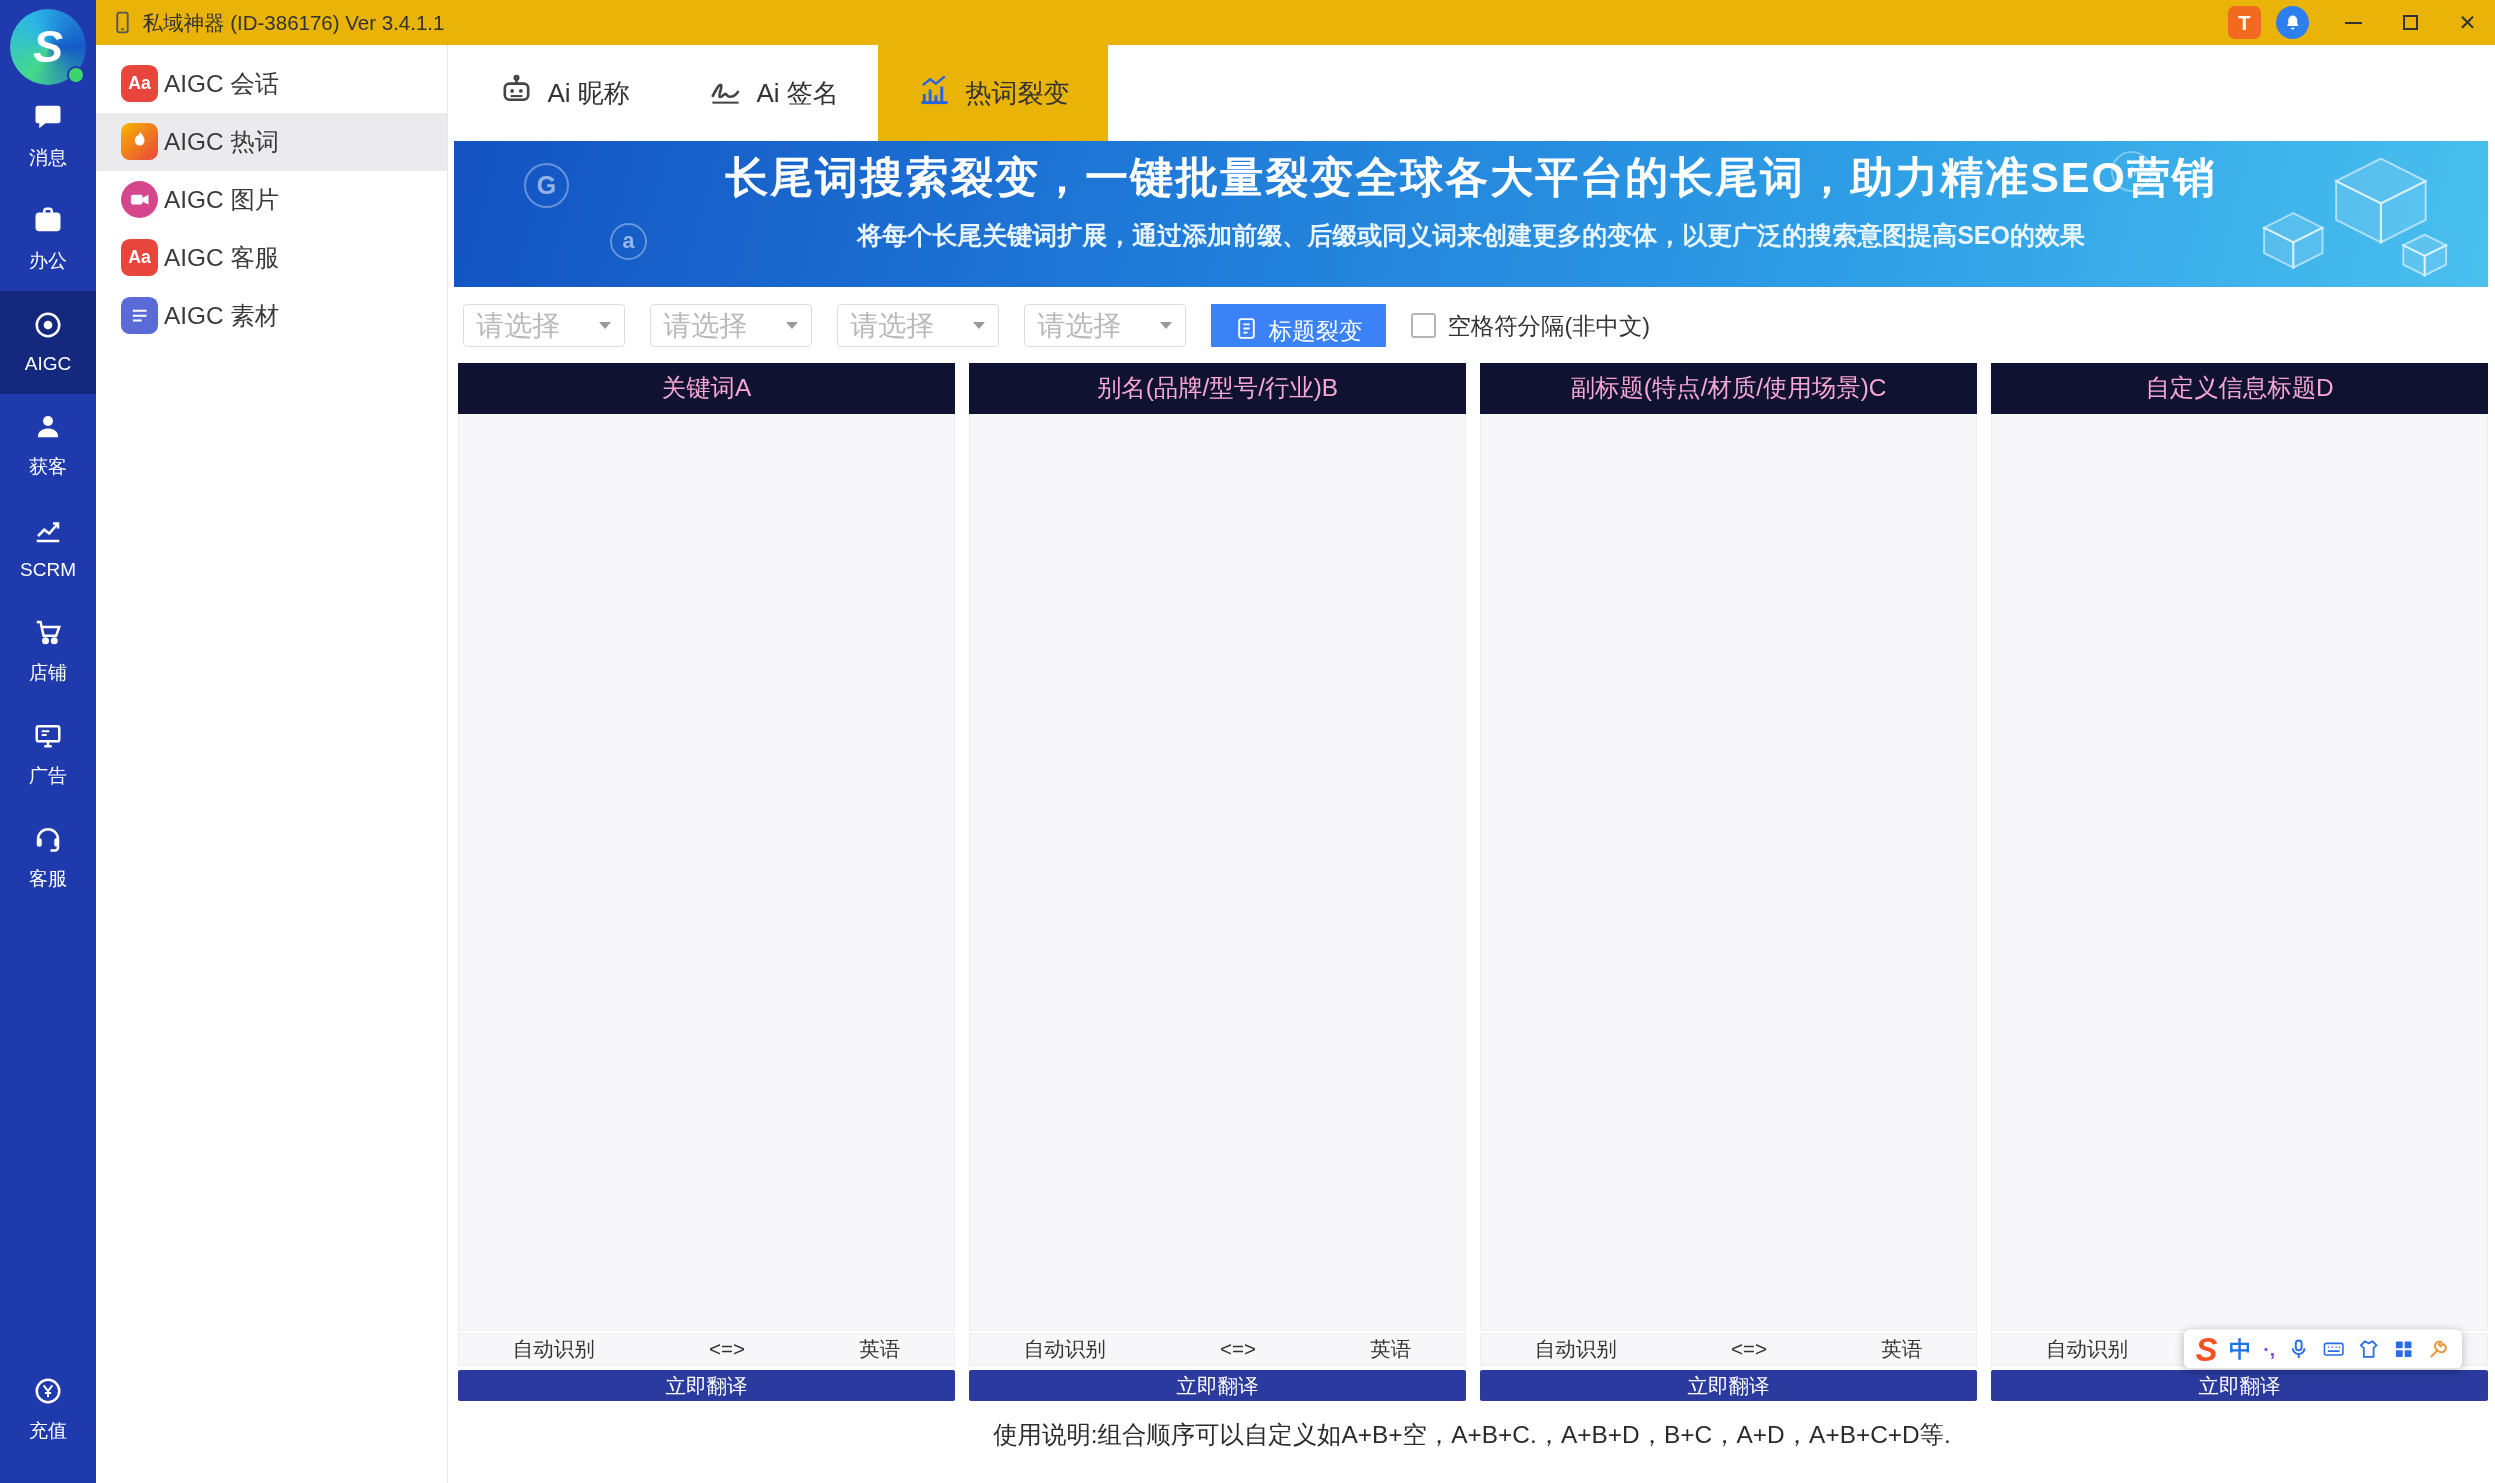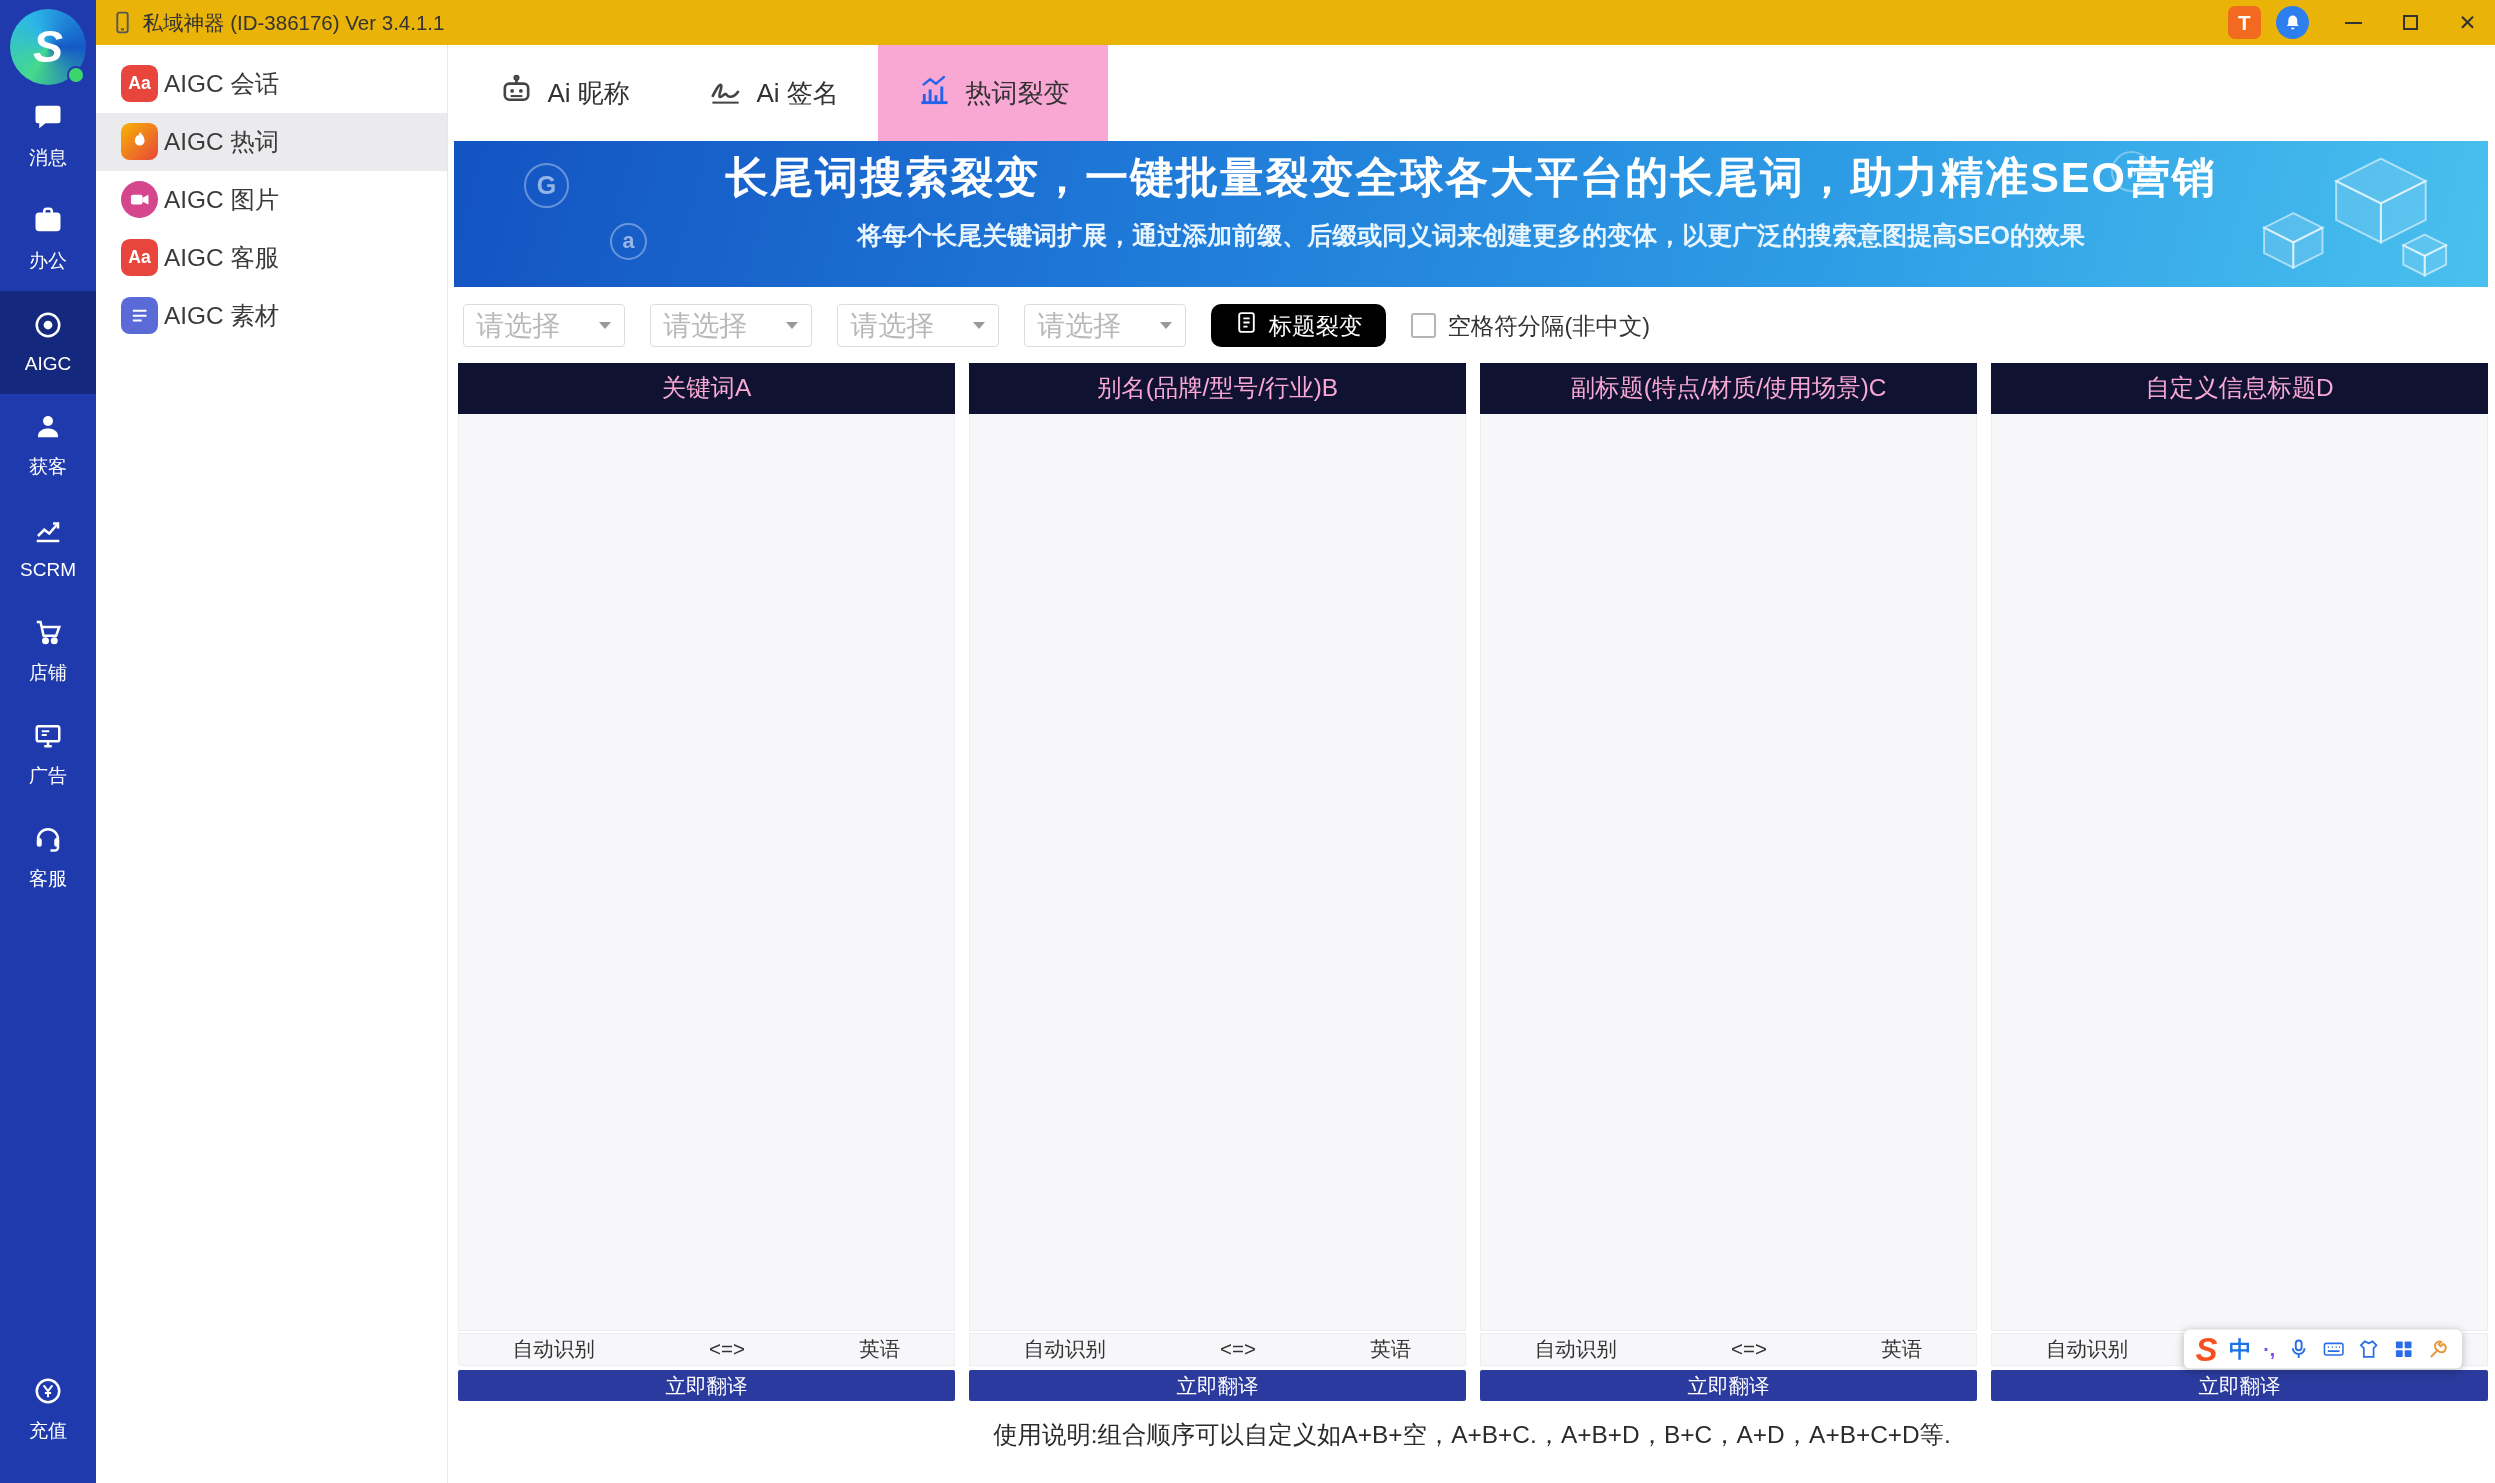--- a/index.html
+++ b/index.html
@@ -55,21 +55,21 @@
   .ic-cs   { background:#e8453c; }
   .ic-mat  { background:#5a6bd8; }
   .sm-label { font-size:24.4px; color:#3a3a3a; }
 
   
   .main { position:absolute; left:448px; top:45px; right:0; bottom:0; background:#fff; }
 
   .tabbar { height:96px; display:flex; align-items:stretch; padding-left:11.7px; }
   .tab { display:flex; align-items:center; gap:13.7px; padding:0 39px; font-size:26px; color:#333; cursor:pointer; }
   .tab svg { width:35px; height:35px; color:#444; }
-  .tab.active { background:#f9a8d4; }
+  .tab.active { background:#eab308; }
   .tab.active svg { color:#2563eb; }
 
   .banner { position:relative; margin:0 7.8px 0 5.9px; height:146px; overflow:hidden;
             background:linear-gradient(105deg,#1353c2 0%,#1f7ad8 35%,#2f9fe6 70%,#49c0ee 100%);
             display:flex; flex-direction:column; align-items:center; justify-content:center;
             gap:12.7px; padding-bottom:27px; }
   .banner-title { font-size:43px; font-weight:bold; color:#fff; letter-spacing:2px; position:relative; z-index:2; }
   .banner-sub { font-size:25px; font-weight:bold; color:#e9f6ff; position:relative; z-index:2; }
   .deco-circle { position:absolute; border-radius:50%; border:2px solid rgba(255,255,255,.35);
                  color:rgba(255,255,255,.55); display:flex; align-items:center; justify-content:center;
@@ -78,22 +78,22 @@
   .deco-a { left:156px; top:82px; width:37px; height:37px; font-size:21.5px; }
   .deco-n { right:336px; top:9.8px; width:41px; height:41px; font-size:23.4px; }
   .deco-cubes { position:absolute; right:19.5px; top:3.9px; z-index:1; }
 
   .filterbar { display:flex; align-items:center; gap:25px; padding:17.6px 0 0 14.6px; height:60px; }
   .select { width:162px; height:43px; border:1px solid #dcdcdc; border-radius:3.9px; background:#fff;
             display:flex; align-items:center; justify-content:space-between; padding:0 12.7px; cursor:pointer; }
   .select-text { font-size:28px; color:#b9b9b9; }
   .chev { width:0; height:0; border-left:6.8px solid transparent; border-right:6.8px solid transparent;
           border-top:7.8px solid #999; }
-  .btn-fission { height:43px; padding:0 23.4px; background:#000000; border-radius:10px; color:#fff;
-                 font-size:23.4px; display:flex; align-items:center; gap:9.8px; cursor:pointer; }
+  .btn-fission { height:43px; padding:0 23.4px; background:#3b82f6; border-radius:1px; color:#fff;
+                 font-size:23.4px; display:flex; align-items:flex-end; gap:9.8px; cursor:pointer; }
   .btn-fission svg { width:25px; height:25px; }
   .checkbox { display:flex; align-items:center; gap:11.7px; cursor:pointer; }
   .cb-box { width:25px; height:25px; border:2px solid #b5b5b5; border-radius:2.9px; background:#fff; }
   .cb-label { font-size:23.4px; color:#333; }
 
   .cols { display:flex; gap:13.7px; padding:15.6px 7.8px 0 9.8px; }
   .col { flex:1; display:flex; flex-direction:column; min-width:0; }
   .col-header { height:51px; background:#0f1231; color:#f9a8d4; font-size:24.4px;
                 display:flex; align-items:center; justify-content:center; white-space:nowrap; }
   .col-body { height:917px; background:#f7f7fa; border:1px solid #ededf2; border-top:none; cursor:text; }

